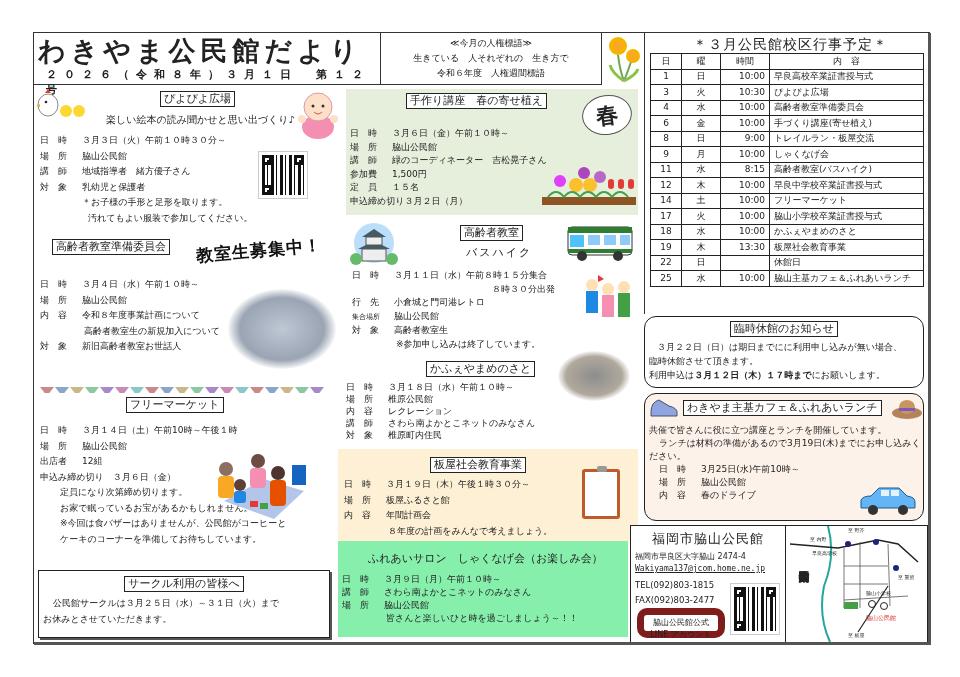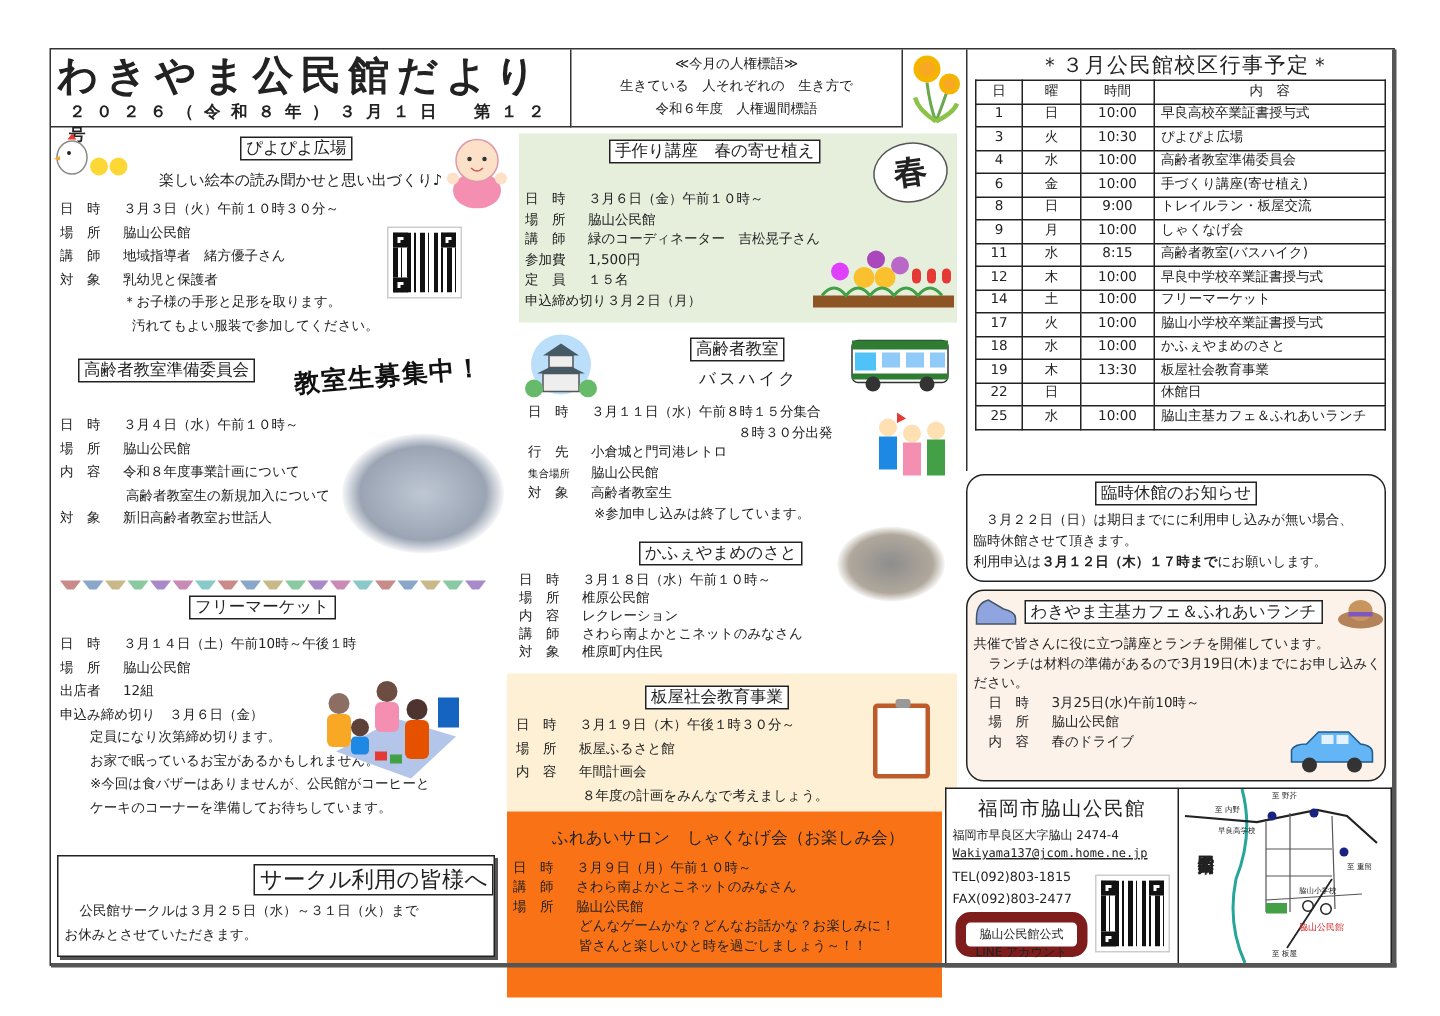--- a/index.html
+++ b/index.html
@@ -13,21 +13,21 @@
   .lbl { display:inline-block; width:42px; }
   .indent { padding-left:44px; }
   
   .title { font-family:"DejaVu Serif", serif; font-weight:bold; font-size:27px; letter-spacing:5px; line-height:32px; }
   .subtitle { font-family:"DejaVu Serif", serif; font-weight:bold; font-size:11px; letter-spacing:7px; }
   
   table.sched { border-collapse:collapse; font-size:9px; width:274px; }
   table.sched th, table.sched td { border:1px solid #222; height:14.5px; padding:0 4px; line-height:13px; }
   table.sched th { font-weight:normal; text-align:center; }
   table.sched td.c { text-align:center; }
-  table.sched td.r { text-align:center; }
+  table.sched td.r { text-align:right; }
   .rounded { border:1px solid #222; border-radius:12px; }
   .pennant { display:inline-block; width:0; height:0; border-left:7px solid transparent; border-right:7px solid transparent; border-top:9px solid #c88; margin-right:1px; }
   .qr { background:
       repeating-linear-gradient(90deg,#111 0 3px,#fff 3px 5px,#111 5px 6px,#fff 6px 9px),
       repeating-linear-gradient(0deg,#fff 0 2px,transparent 2px 4px); background-blend-mode:multiply; border:3px solid #fff; outline:1px solid #ccc; }
   .qr .eye { position:absolute; width:10px; height:10px; border:3px solid #111; background:#fff; box-sizing:border-box; }
   .qr .eye::after { content:""; position:absolute; left:2px; top:2px; width:3px; height:3px; background:#111; }
 </style>
 </head>
 <body>
@@ -242,21 +242,21 @@
         <circle cx="36" cy="34" r="6" fill="#5d4037"></circle>
           <rect x="30" y="40" width="12" height="12" rx="3" fill="#1e88e5"></rect>
         <rect x="88" y="14" width="14" height="20" fill="#1565c0"></rect>
         <rect x="46" y="50" width="8" height="6" fill="#e53935"></rect>
           <rect x="56" y="52" width="8" height="6" fill="#43a047"></rect>
       </svg>
     </div>
   </div>
 
   <div class="abs" style="left:4px;top:537px;width:292px;height:68px;border:1px solid #222;box-shadow:2px 2px 0 #555;">
-    <div style="text-align:right;margin-top:5px;font-size:15px;">
+    <div style="text-align:center;margin-top:5px;font-size:11px;">
       <span class="boxed">サークル利用の皆様へ</span>
     </div>
     <div style="font-size:9px;line-height:18px;padding:2px 0 0 14px;">公民館サークルは３月２５日（水）～３１日（火）まで</div>
     <div style="font-size:9px;line-height:14px;padding-left:4px;">お休みとさせていただきます。</div>
   </div>
 
   <div class="abs" style="left:312px;top:56px;width:292px;height:126px;background:#e6efdc;">
     <div class="abs" style="left:60px;top:4px;font-size:11px;">
       <span class="boxed">手作り講座　春の寄せ植え</span>
     </div>
@@ -357,27 +357,26 @@
       <div class="row"><span class="lbl">日　時</span><span>３月１９日（木）午後１時３０分～</span></div>
       <div class="row"><span class="lbl">場　所</span><span>板屋ふるさと館</span></div>
       <div class="row"><span class="lbl">内　容</span><span>年間計画会</span></div>
       <div class="row indent">８年度の計画をみんなで考えましょう。</div>
     </div>
     <div class="abs" style="left:244px;top:20px;width:38px;height:50px;background:#fff;border:3px solid #bf5a2a;border-radius:3px;">
       <div style="position:absolute;left:12px;top:-6px;width:10px;height:6px;background:#999;border-radius:2px;"></div>
     </div>
   </div>
 
-  <div class="abs" style="left:304px;top:508px;width:290px;height:124px;background:#f97316;">
+  <div class="abs" style="left:304px;top:508px;width:290px;height:96px;background:#86efac;">
     <div class="abs" style="left:30px;top:10px;font-size:11px;">ふれあいサロン　しゃくなげ会（お楽しみ会）</div>
     <div class="abs" style="left:4px;top:32px;">
       <div class="row" style="line-height:13px"><span class="lbl">日　時</span><span>３月９日（月）午前１０時～</span></div>
       <div class="row" style="line-height:13px"><span class="lbl">講　師</span><span>さわら南よかとこネットのみなさん</span></div>
       <div class="row" style="line-height:13px"><span class="lbl">場　所</span><span>脇山公民館</span></div>
-      <div class="row indent" style="line-height:13px">どんなゲームかな？どんなお話かな？お楽しみに！</div>
       <div class="row indent" style="line-height:13px">皆さんと楽しいひと時を過ごしましょう～！！</div>
     </div>
   </div>
 
   <div class="abs rounded" style="left:610px;top:283px;width:280px;height:72px;background:#fff;">
     <div style="text-align:center;margin-top:4px;font-size:11px;">
       <span class="boxed">臨時休館のお知らせ</span>
     </div>
     <div style="font-size:9px;line-height:14px;padding:3px 0 0 12px;">３月２２日（日）は期日までにに利用申し込みが無い場合、</div>
     <div style="font-size:9px;line-height:14px;padding-left:4px;">臨時休館させて頂きます。</div>

